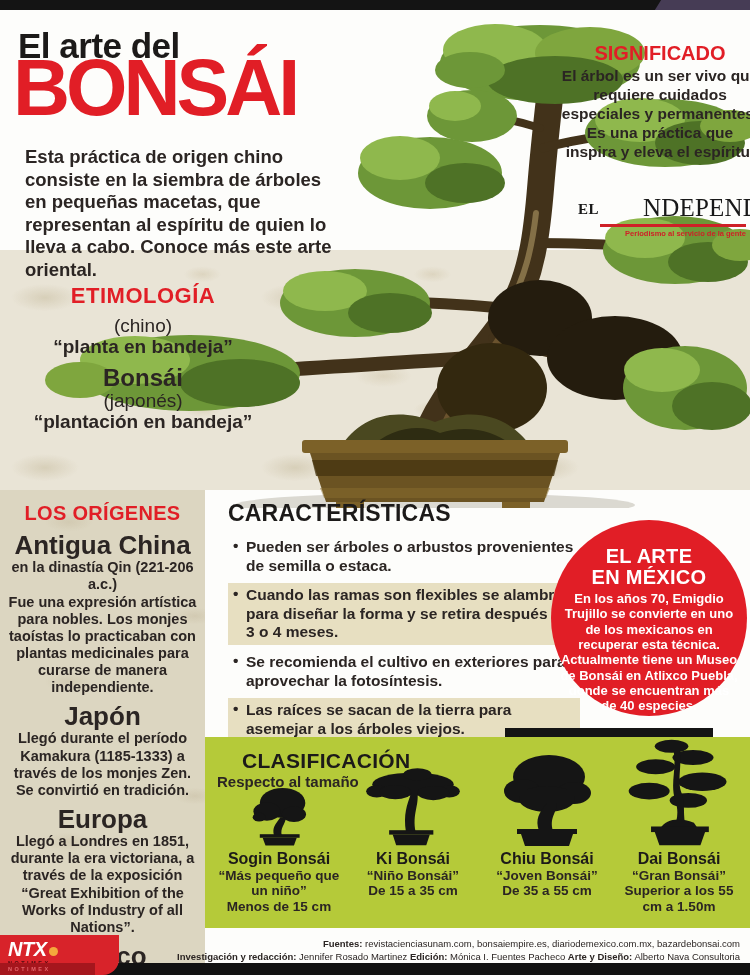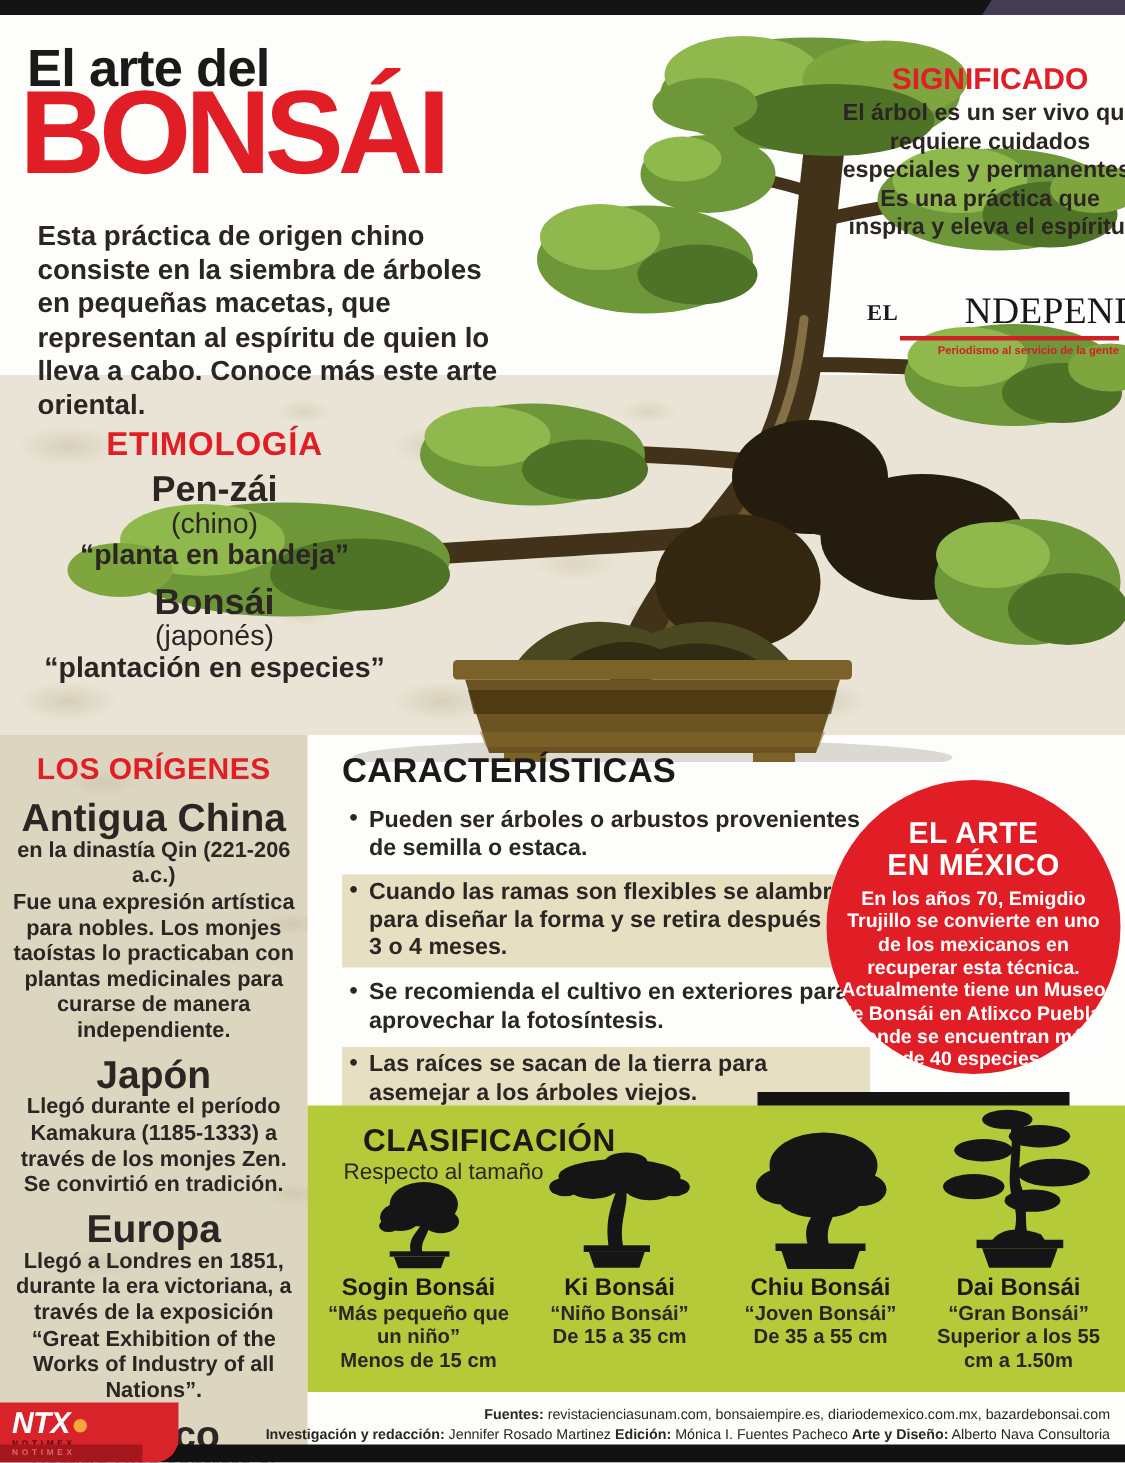--- a/index.html
+++ b/index.html
@@ -66,21 +66,21 @@
   
   .circle{position:absolute;left:551px;top:520px;width:196px;height:196px;border-radius:50%;background:#e11e26;
     text-align:center;color:#fff;box-sizing:border-box;padding-top:26px;}
   .circle h2{margin:0 0 3px 0;font-size:20px;line-height:1.05;letter-spacing:.3px;}
   .circle p{margin:0 auto;width:178px;font-size:13px;font-weight:700;line-height:1.18;}
 
   
   .greenstrip{position:absolute;left:505px;top:728px;width:208px;height:10px;background:#141414;}
   .green{position:absolute;left:205px;top:737px;width:545px;height:191px;background:#b5ca39;}
   .green h2{position:absolute;left:37px;top:12px;margin:0;font-size:21px;color:#1c1a19;letter-spacing:.3px;}
-  .green .sub{position:absolute;left:24px;top:36px;font-size:15px;font-weight:400;color:#2b2523;}
+  .green .sub{position:absolute;left:12px;top:36px;font-size:15px;font-weight:700;color:#2b2523;}
   .type-col{position:absolute;top:0;width:132px;height:191px;text-align:center;}
   .sil-wrap{height:110px;display:flex;align-items:flex-end;justify-content:center;}
   .type-name{font-size:16px;font-weight:700;color:#1c1a19;line-height:1.1;margin-top:3px;}
   .type-alias,.type-size{font-size:13.5px;font-weight:700;color:#2b2523;line-height:1.15;}
 
   
   .credits{position:absolute;right:10px;top:938px;text-align:right;font-size:9.5px;color:#2b2523;line-height:1.35;}
   .credits b{font-weight:700;}
   .ntx{position:absolute;left:0;top:935px;width:119px;height:40px;background:#d8232a;border-radius:0 0 16px 0;
     color:#fff;box-sizing:border-box;padding:4px 0 0 8px;z-index:5;}
@@ -203,28 +203,27 @@
       </svg>
       <span class="logo-name">NDEPENDIENTE</span>
     </div>
     <div class="logo-rule"></div>
     <div class="logo-tag">Periodismo al servicio de la gente</div>
   </div>
 
   <div class="etimologia">
     <h2>ETIMOLOGÍA</h2>
     <div>
-      <div class="etim-term">Pen-zái</div>
       <div class="etim-lang">(chino)</div>
       <div class="etim-meaning">“planta en bandeja”</div>
     </div>
     <div>
       <div class="etim-term">Bonsái</div>
       <div class="etim-lang">(japonés)</div>
-      <div class="etim-meaning">“plantación en especies”</div>
+      <div class="etim-meaning">“plantación en bandeja”</div>
     </div>
   </div>
 
   <div class="leftcol">
     <h2>LOS ORÍGENES</h2>
     <div>
       <div class="orig-title">Antigua China</div>
       <div class="orig-sub">en la dinastía Qin (221-206 a.c.)</div>
       <div class="orig-body">Fue una expresión artística para nobles. Los monjes taoístas lo practicaban con plantas medicinales para curarse de manera independiente.</div>
     </div>

